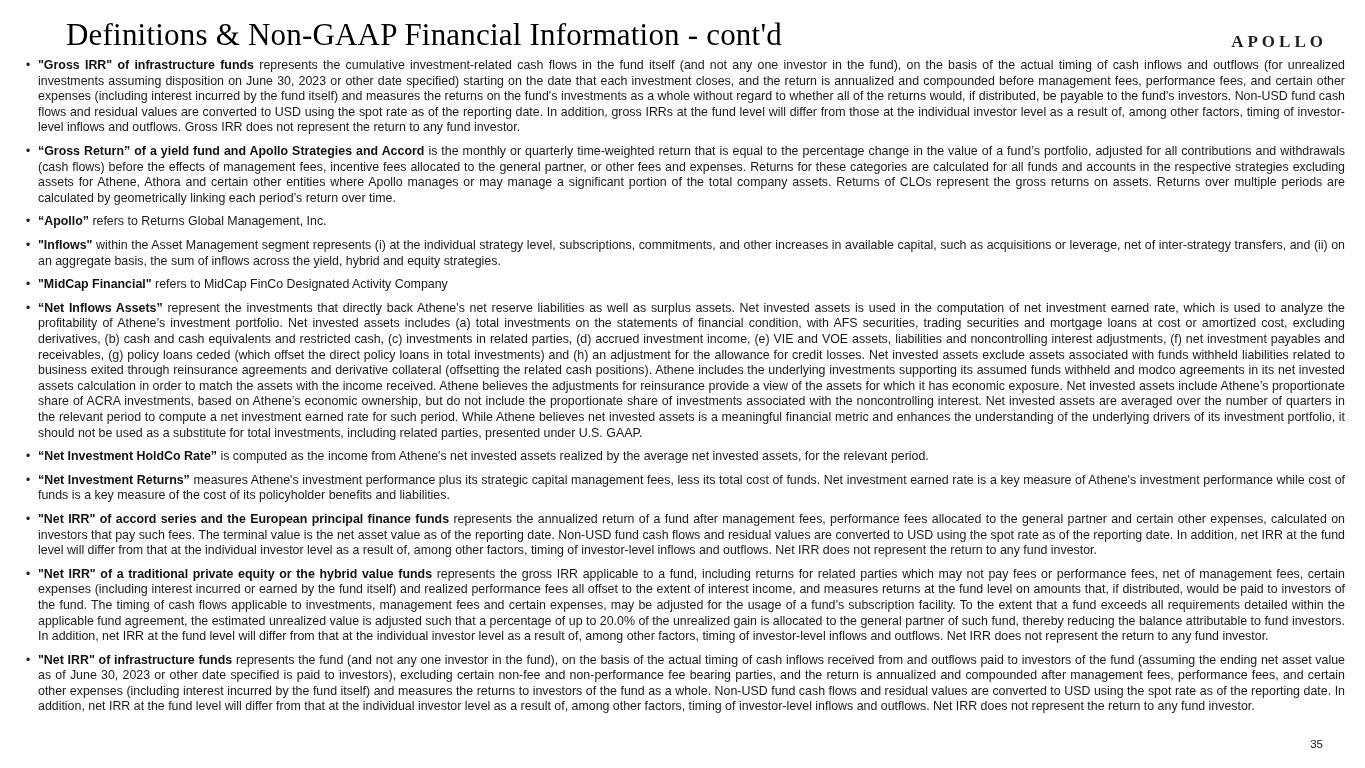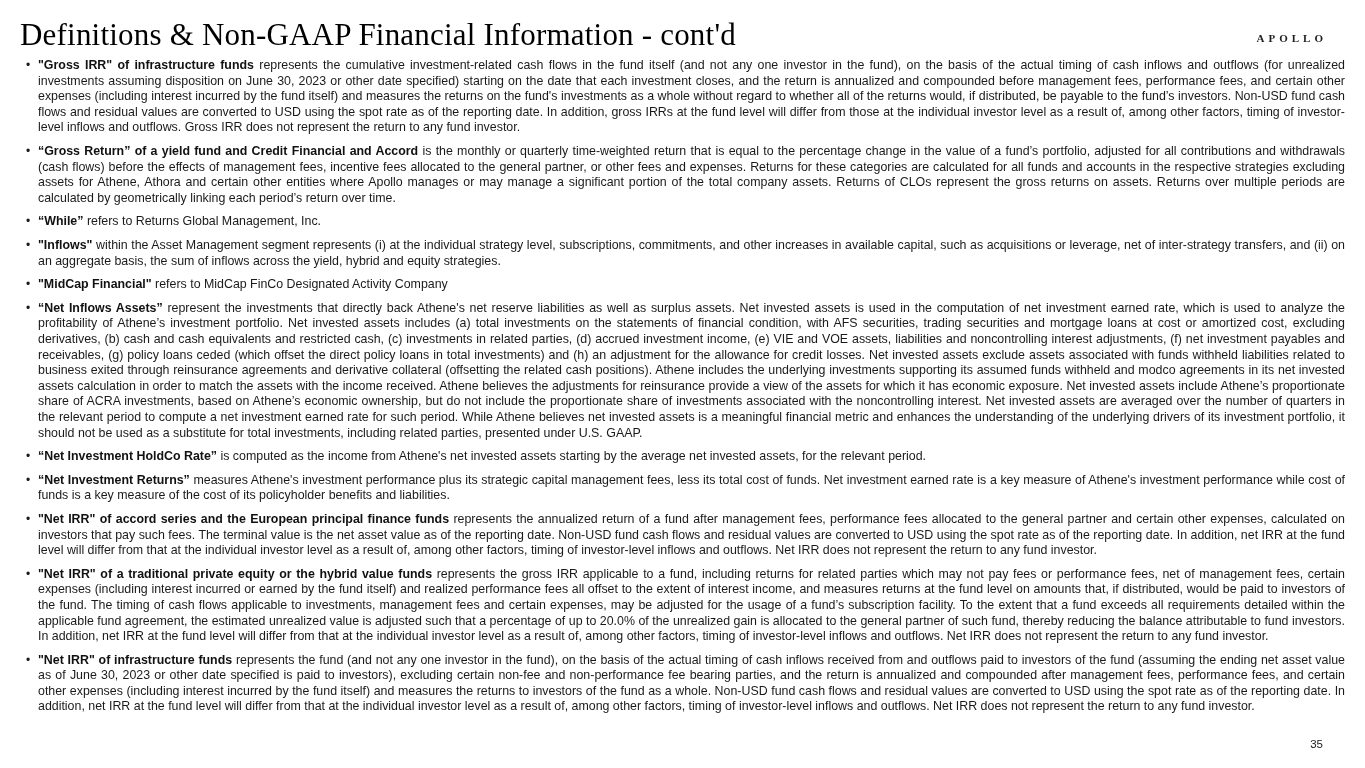--- a/index.html
+++ b/index.html
@@ -16,32 +16,33 @@
     font-family: "Liberation Sans", sans-serif;
     color: #1a1a1a;
     box-sizing: border-box;
   }
   .slide-header {
     position: relative;
     padding: 18px 38px 0 20px;
     display: flex;
     justify-content: space-between;
     align-items: flex-start;
+    margin-left: 46px;
   }
   .slide-title {
     font-family: "Liberation Serif", "DejaVu Serif", serif;
     font-weight: 400;
     font-size: 31px;
     line-height: 1.1;
     color: #000000;
     letter-spacing: 0.2px;
   }
   .apollo-logo {
     font-family: "Liberation Serif", "DejaVu Serif", serif;
-    font-size: 11px;
+    font-size: 17px;
     font-weight: 600;
     letter-spacing: 4px;
     color: #1f1f1f;
     margin-top: 14px;
     white-space: nowrap;
   }
   .definitions {
     list-style: none;
     margin: 6px 0 0 0;
     padding: 0 20px 0 20px;
@@ -84,47 +85,47 @@
   </div>
 
   <ul class="definitions">
     <li>
       <span class="bullet-marker">•</span>
       <span class="term">"Gross IRR" of infrastructure funds</span>
       <span>represents the cumulative investment-related cash flows in the fund itself (and not any one investor in the fund), on the basis of the actual timing of cash inflows and outflows (for unrealized investments assuming disposition on June 30, 2023 or other date specified) starting on the date that each investment closes, and the return is annualized and compounded before management fees, performance fees, and certain other expenses (including interest incurred by the fund itself) and measures the returns on the fund's investments as a whole without regard to whether all of the returns would, if distributed, be payable to the fund’s investors. Non-USD fund cash flows and residual values are converted to USD using the spot rate as of the reporting date. In addition, gross IRRs at the fund level will differ from those at the individual investor level as a result of, among other factors, timing of investor-level inflows and outflows. Gross IRR does not represent the return to any fund investor.</span>
     </li>
     <li>
       <span class="bullet-marker">•</span>
-      <span class="term">“Gross Return” of a yield fund and Credit Financial and Accord</span>
+      <span class="term">“Gross Return” of a yield fund and Apollo Strategies and Accord</span>
       <span>is the monthly or quarterly time-weighted return that is equal to the percentage change in the value of a fund’s portfolio, adjusted for all contributions and withdrawals (cash flows) before the effects of management fees, incentive fees allocated to the general partner, or other fees and expenses. Returns for these categories are calculated for all funds and accounts in the respective strategies excluding assets for Athene, Athora and certain other entities where Apollo manages or may manage a significant portion of the total company assets. Returns of CLOs represent the gross returns on assets. Returns over multiple periods are calculated by geometrically linking each period’s return over time.</span>
     </li>
     <li>
       <span class="bullet-marker">•</span>
-      <span class="term">“While”</span>
+      <span class="term">“Apollo”</span>
       <span>refers to Returns Global Management, Inc.</span>
     </li>
     <li>
       <span class="bullet-marker">•</span>
       <span class="term">"Inflows"</span>
       <span>within the Asset Management segment represents (i) at the individual strategy level, subscriptions, commitments, and other increases in available capital, such as acquisitions or leverage, net of inter-strategy transfers, and (ii) on an aggregate basis, the sum of inflows across the yield, hybrid and equity strategies.</span>
     </li>
     <li>
       <span class="bullet-marker">•</span>
       <span class="term">"MidCap Financial"</span>
       <span>refers to MidCap FinCo Designated Activity Company</span>
     </li>
     <li>
       <span class="bullet-marker">•</span>
       <span class="term">“Net Inflows Assets”</span>
       <span>represent the investments that directly back Athene's net reserve liabilities as well as surplus assets. Net invested assets is used in the computation of net investment earned rate, which is used to analyze the profitability of Athene’s investment portfolio. Net invested assets includes (a) total investments on the statements of financial condition, with AFS securities, trading securities and mortgage loans at cost or amortized cost, excluding derivatives, (b) cash and cash equivalents and restricted cash, (c) investments in related parties, (d) accrued investment income, (e) VIE and VOE assets, liabilities and noncontrolling interest adjustments, (f) net investment payables and receivables, (g) policy loans ceded (which offset the direct policy loans in total investments) and (h) an adjustment for the allowance for credit losses. Net invested assets exclude assets associated with funds withheld liabilities related to business exited through reinsurance agreements and derivative collateral (offsetting the related cash positions). Athene includes the underlying investments supporting its assumed funds withheld and modco agreements in its net invested assets calculation in order to match the assets with the income received. Athene believes the adjustments for reinsurance provide a view of the assets for which it has economic exposure. Net invested assets include Athene’s proportionate share of ACRA investments, based on Athene’s economic ownership, but do not include the proportionate share of investments associated with the noncontrolling interest. Net invested assets are averaged over the number of quarters in the relevant period to compute a net investment earned rate for such period. While Athene believes net invested assets is a meaningful financial metric and enhances the understanding of the underlying drivers of its investment portfolio, it should not be used as a substitute for total investments, including related parties, presented under U.S. GAAP.</span>
     </li>
     <li>
       <span class="bullet-marker">•</span>
       <span class="term">“Net Investment HoldCo Rate”</span>
-      <span>is computed as the income from Athene's net invested assets starting by the average net invested assets, for the relevant period.</span>
+      <span>is computed as the income from Athene's net invested assets realized by the average net invested assets, for the relevant period.</span>
     </li>
     <li>
       <span class="bullet-marker">•</span>
       <span class="term">“Net Investment Returns”</span>
       <span>measures Athene's investment performance plus its strategic capital management fees, less its total cost of funds. Net investment earned rate is a key measure of Athene's investment performance while cost of funds is a key measure of the cost of its policyholder benefits and liabilities.</span>
     </li>
     <li>
       <span class="bullet-marker">•</span>
       <span class="term">"Net IRR" of accord series and the European principal finance funds</span>
       <span>represents the annualized return of a fund after management fees, performance fees allocated to the general partner and certain other expenses, calculated on investors that pay such fees. The terminal value is the net asset value as of the reporting date. Non-USD fund cash flows and residual values are converted to USD using the spot rate as of the reporting date. In addition, net IRR at the fund level will differ from that at the individual investor level as a result of, among other factors, timing of investor-level inflows and outflows. Net IRR does not represent the return to any fund investor.</span>

